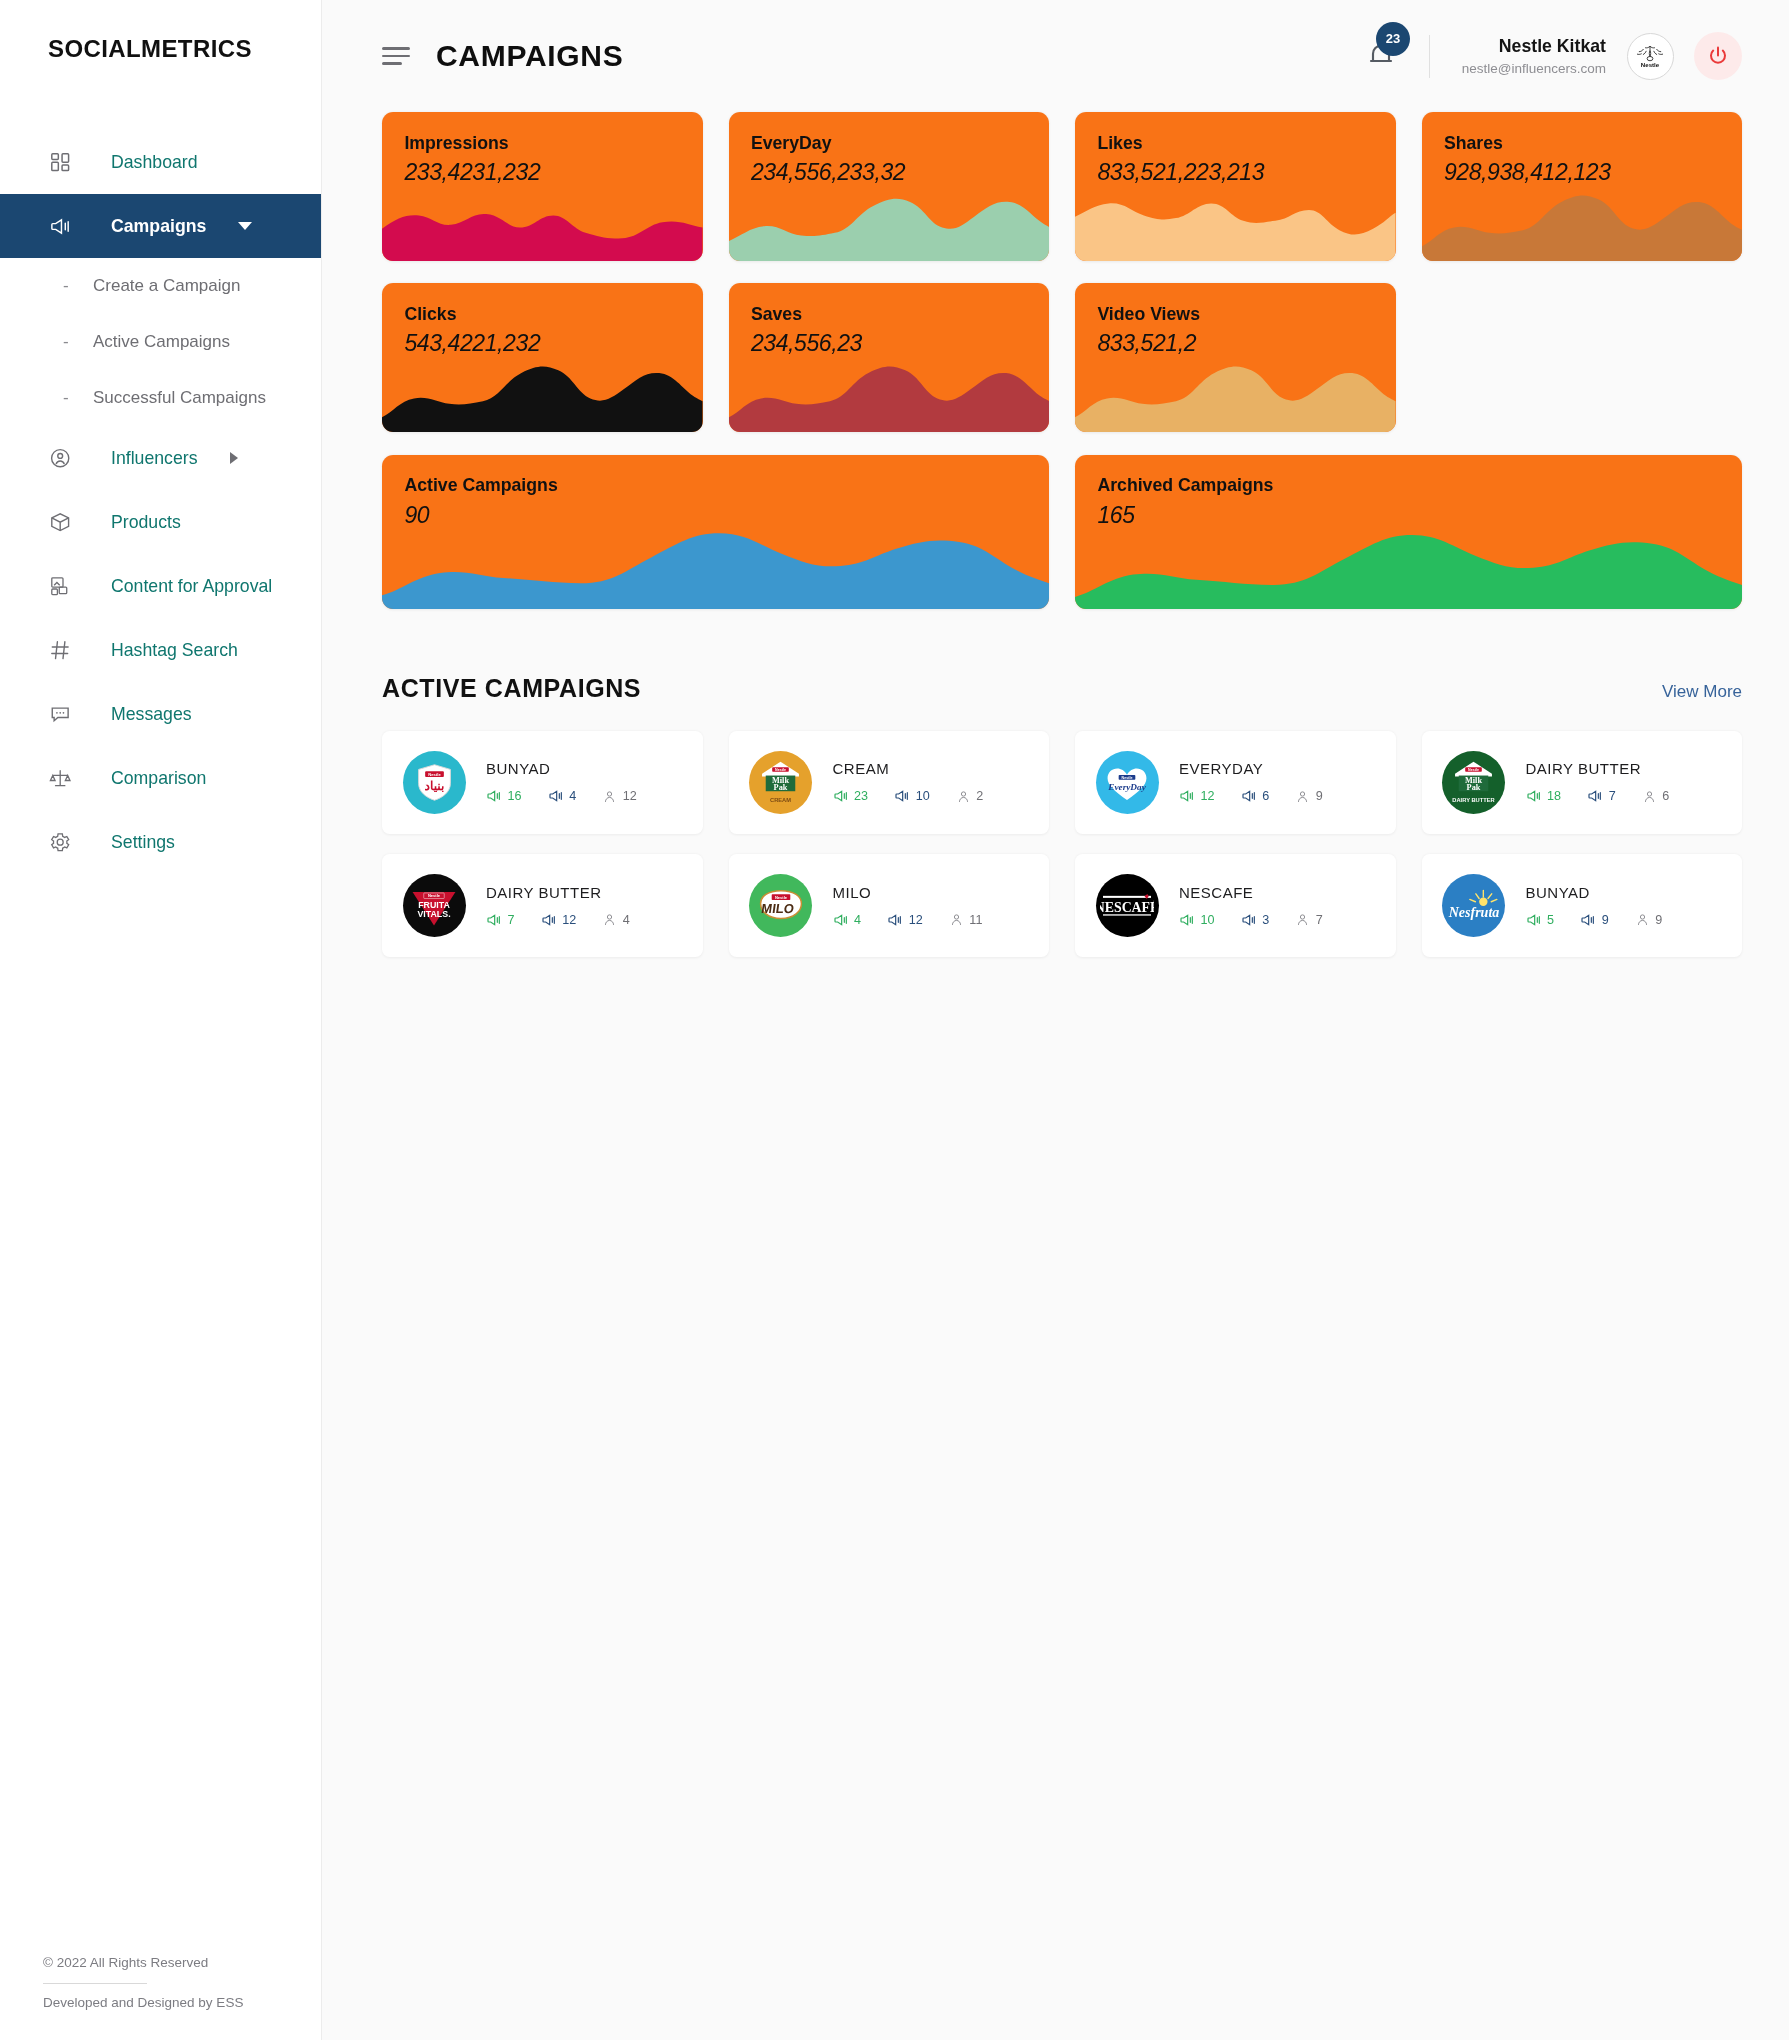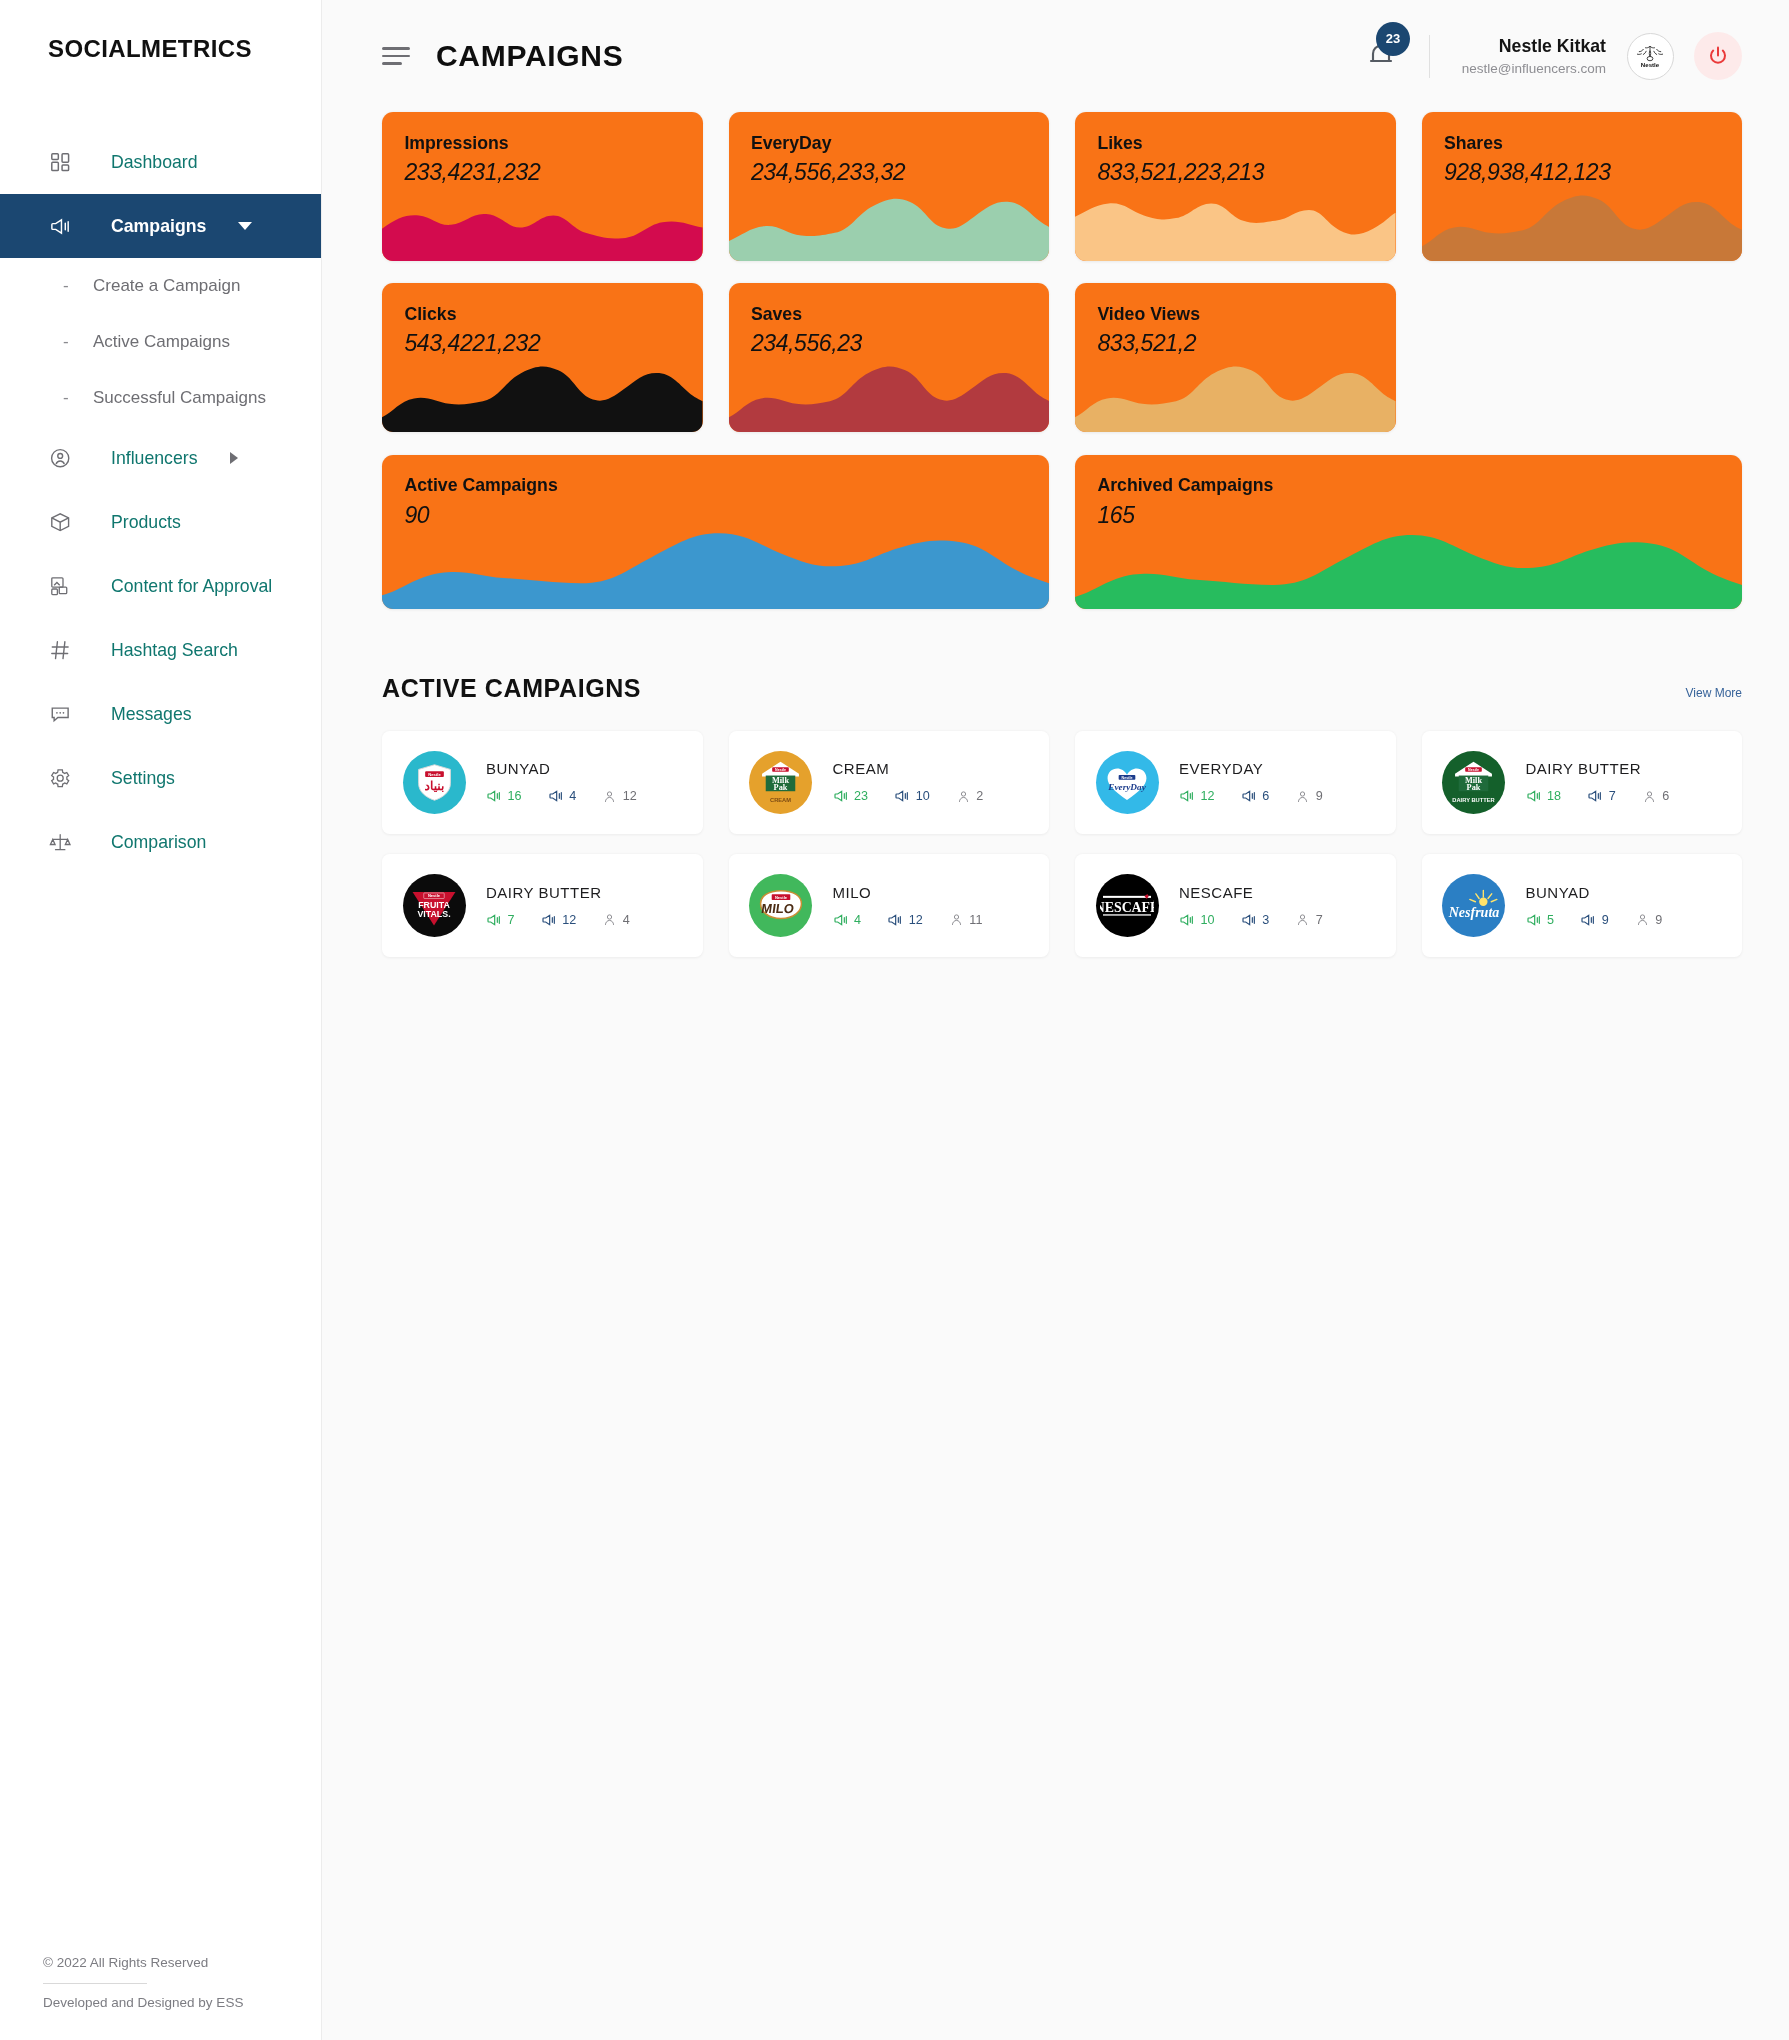--- a/index.html
+++ b/index.html
@@ -218,21 +218,21 @@
     align-items: baseline;
   }
   .section-title {
     font-size: 25px;
     font-weight: 700;
     letter-spacing: 0.6px;
     color: #111;
   }
   .view-more {
     margin-left: auto;
-    font-size: 12px;
+    font-size: 17px;
     color: #37639a;
     cursor: pointer;
   }
 
   .camp-grid {
     padding: 28px 48px 0 48px;
     display: grid;
     grid-template-columns: repeat(4, 1fr);
     gap: 20.5px 26px;
   }
@@ -370,35 +370,35 @@
           <svg width="22.4" height="22.4" viewBox="0 0 24 24" fill="none" stroke="#6e6e73" stroke-width="1.5">
             <path d="M3.5 5.5h17v10h-11l-4 3.5v-3.5h-2z"></path>
             <path d="M8.5 10.5h.01M12 10.5h.01M15.5 10.5h.01" stroke-width="1.8" stroke-linecap="round"></path>
           </svg>
         </span>
         <span>Messages</span>
       </div>
 
       <div class="nav-item">
         <span class="nav-ico">
+          <svg width="22.4" height="22.4" viewBox="0 0 24 24" fill="none" stroke="#6e6e73" stroke-width="1.4" stroke-linecap="round">
+            <path d="M12 4v16M7 20h10M4 9h16M4 9l-2.5 5.5h5zM20 9l-2.5 5.5h5z"></path>
+          </svg>
+        </span>
+        <span>Comparison</span>
+      </div>
+
+      <div class="nav-item">
+        <span class="nav-ico">
           <svg width="22.4" height="22.4" viewBox="0 0 24 24" fill="none" stroke="#6e6e73" stroke-width="1.4">
             <circle cx="12" cy="12" r="3.2"></circle>
             <path d="M19.2 12a7.2 7.2 0 0 0-.1-1.2l2-1.5-2-3.4-2.3 1a7.3 7.3 0 0 0-2.1-1.2L14.3 3H9.7l-.4 2.7a7.3 7.3 0 0 0-2.1 1.2l-2.3-1-2 3.4 2 1.5a7.2 7.2 0 0 0 0 2.4l-2 1.5 2 3.4 2.3-1a7.3 7.3 0 0 0 2.1 1.2l.4 2.7h4.6l.4-2.7a7.3 7.3 0 0 0 2.1-1.2l2.3 1 2-3.4-2-1.5c.07-.4.1-.8.1-1.2z"></path>
           </svg>
         </span>
         <span>Settings</span>
-      </div>
-
-      <div class="nav-item">
-        <span class="nav-ico">
-          <svg width="22.4" height="22.4" viewBox="0 0 24 24" fill="none" stroke="#6e6e73" stroke-width="1.4" stroke-linecap="round">
-            <path d="M12 4v16M7 20h10M4 9h16M4 9l-2.5 5.5h5zM20 9l-2.5 5.5h5z"></path>
-          </svg>
-        </span>
-        <span>Comparison</span>
       </div>
 
     </nav>
 
     <div class="footer">
       <div>© 2022 All Rights Reserved</div>
       <div class="rule"></div>
       <div>Developed and Designed by ESS</div>
     </div>
   </aside>

